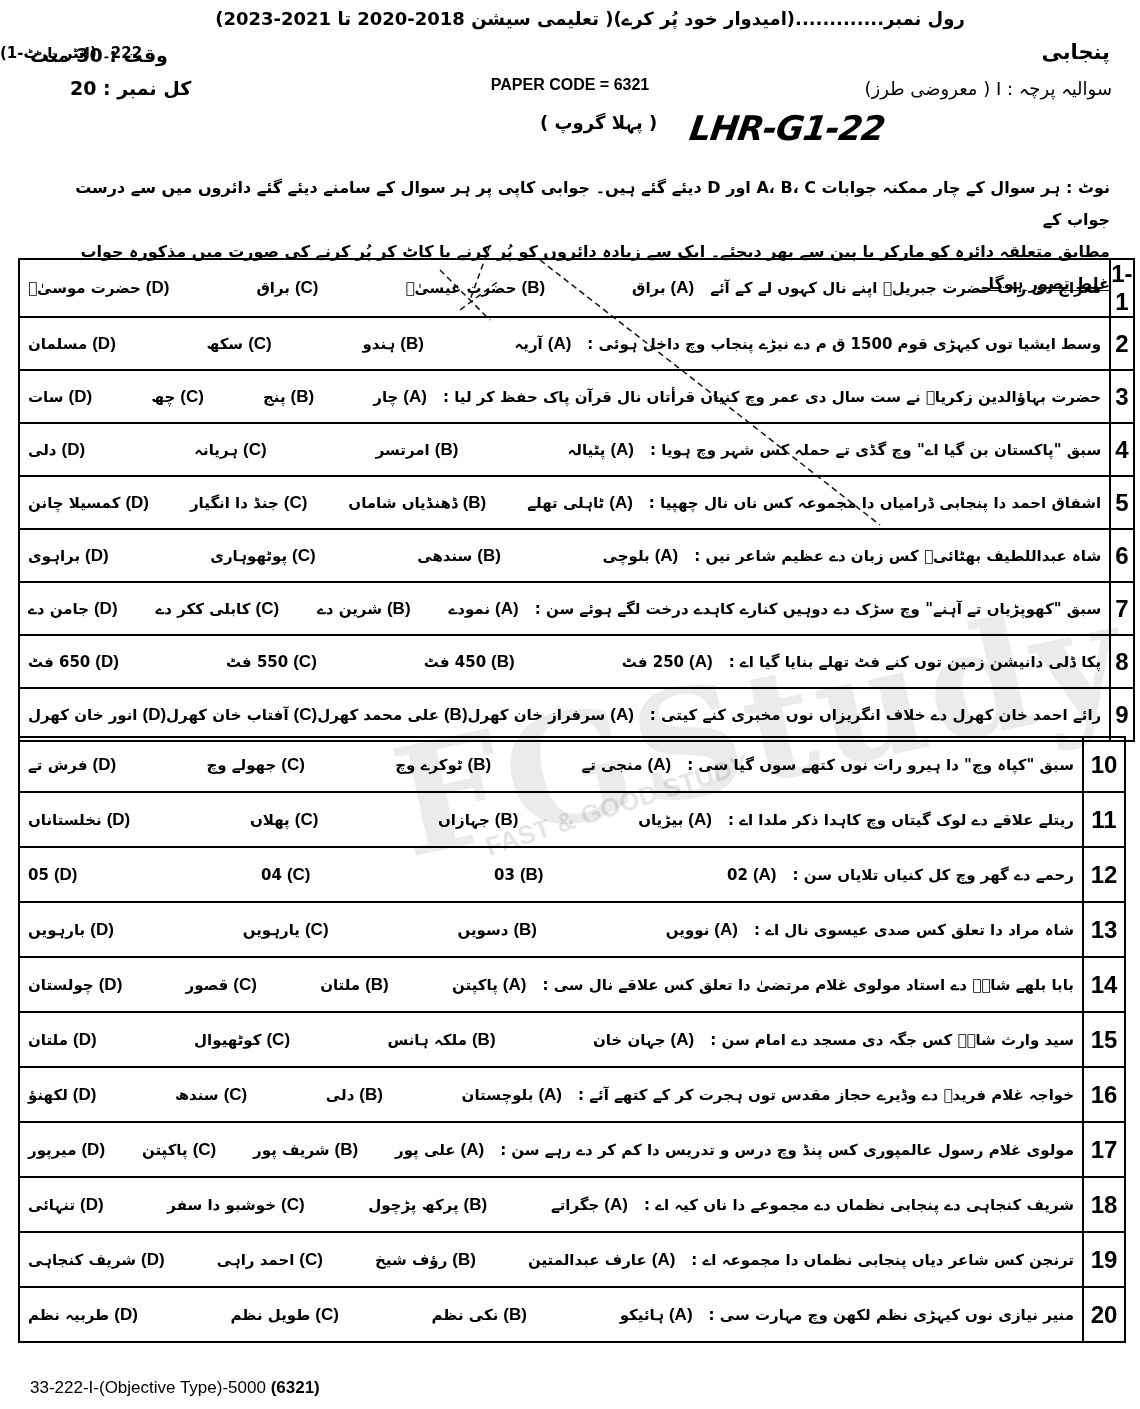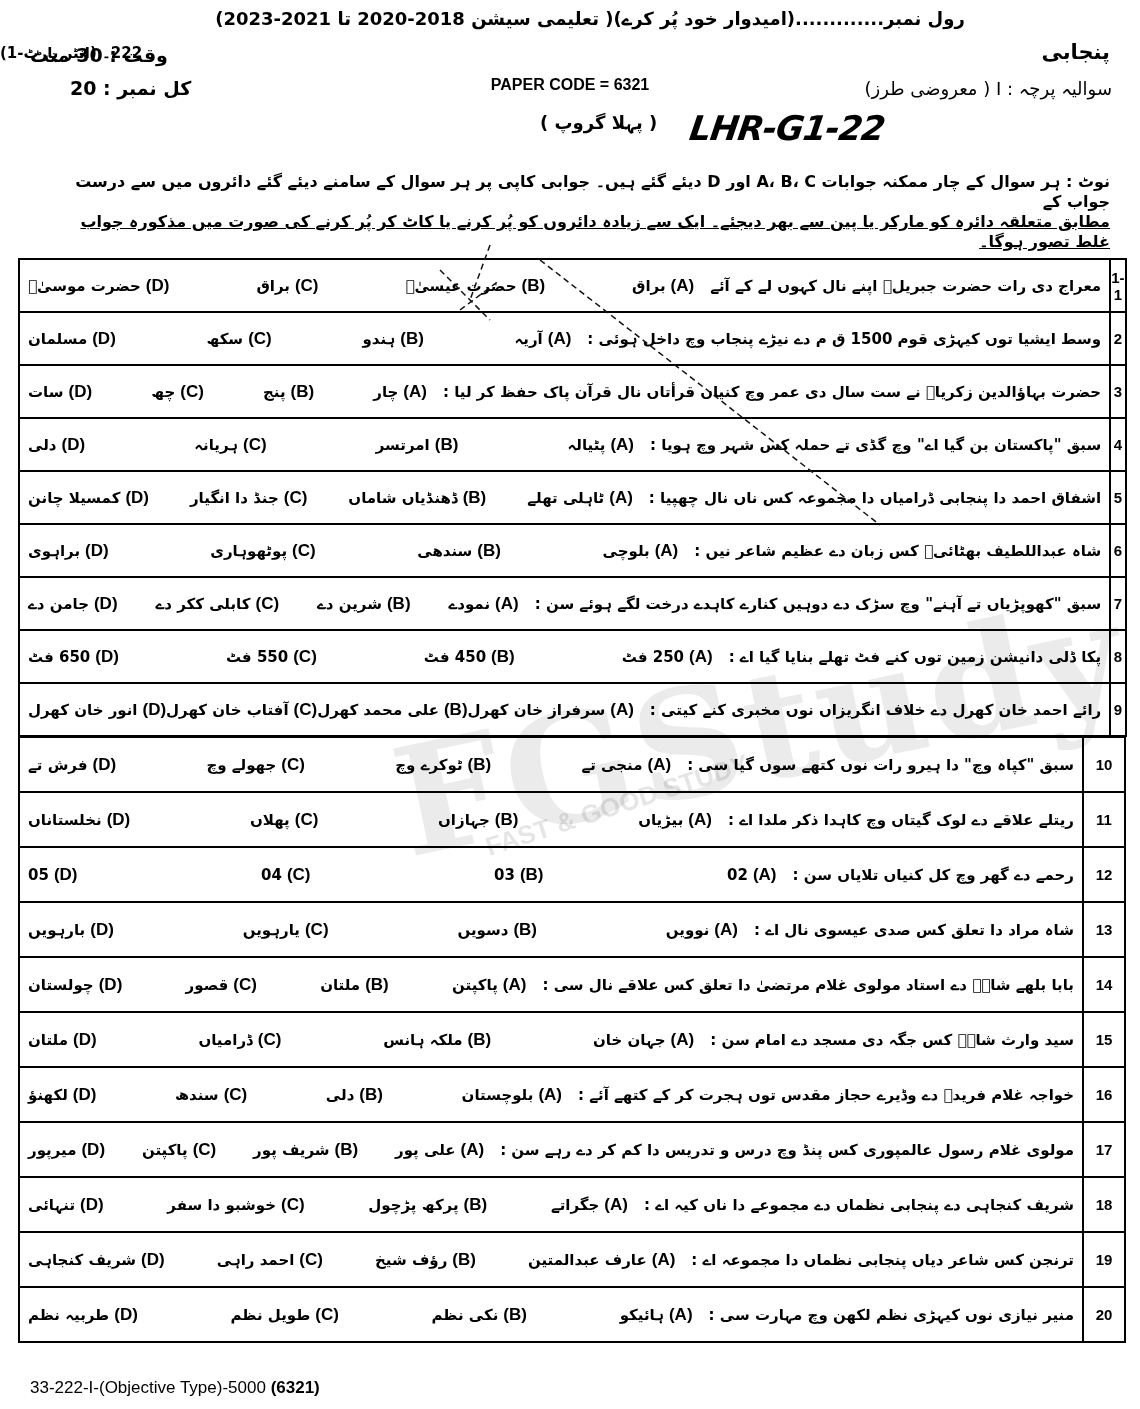--- a/index.html
+++ b/index.html
@@ -17,26 +17,26 @@
   .hdr-right-subj { top: 40px; right: 30px; font-size: 21px; font-weight: bold; }
   .hdr-left-marks { top: 77px; left: 70px; font-size: 19px; font-weight: bold; }
   .hdr-center-code { top: 76px; left: 0; width: 1140px; text-align: center; font-family: "Liberation Sans", sans-serif; font-weight: bold; font-size: 16px; }
   .hdr-right-paper { top: 78px; right: 28px; font-size: 18px; font-weight: normal; }
   .hdr-group { top: 112px; left: 540px; font-size: 18px; font-weight: bold; }
   .handwrite {
     top: 108px; left: 690px; font-family: "DejaVu Sans", sans-serif; font-weight: 900;
     font-size: 34px; font-style: italic; letter-spacing: -1px; transform: skewX(-8deg);
   }
 
-  .note { top: 172px; right: 30px; width: 1040px; font-size: 16px; line-height: 20px; font-weight: bold; text-align: right; }
+  .note { top: 172px; right: 30px; width: 1040px; font-size: 16px; line-height: 32px; font-weight: bold; text-align: right; }
 
   
   .tbl { position: absolute; left: 18px; width: 1108px; border-collapse: collapse; }
   .tbl td { border: 2px solid #000; padding: 0; height: 44px; }
-  .tbl td.num { width: 40px; text-align: center; font-family: "Liberation Sans", sans-serif; font-weight: bold; font-size: 15px; }
+  .tbl td.num { width: 40px; text-align: center; font-family: "Liberation Sans", sans-serif; font-weight: bold; font-size: 24px; }
   .tbl td.body { position: relative; }
   .row-inner { display: flex; direction: rtl; align-items: center; justify-content: space-between; padding: 0 8px; height: 100%; font-weight: bold; font-size: 15px; white-space: nowrap; }
   .stem { flex: 0 0 auto; }
   .opts { display: flex; direction: rtl; gap: 0; flex: 1 1 auto; justify-content: space-between; margin-right: 16px; }
   .opt { display: inline-flex; direction: rtl; gap: 5px; align-items: center; }
   .opt .lbl { direction: ltr; font-family: "Liberation Sans", sans-serif; font-size: 17px; font-weight: bold; }
 
   .footer { top: 1378px; left: 30px; font-family: "Liberation Sans", sans-serif; font-size: 17px; }
   .footer b { font-weight: bold; }
 
@@ -456,21 +456,21 @@
               <span class="opt">
                 <span class="lbl">(A)</span>
                 <span>جہان خان</span>
               </span>
               <span class="opt">
                 <span class="lbl">(B)</span>
                 <span>ملکہ ہانس</span>
               </span>
               <span class="opt">
                 <span class="lbl">(C)</span>
-                <span>ڈرامیاں</span>
+                <span>کوٹھیوال</span>
               </span>
               <span class="opt">
                 <span class="lbl">(D)</span>
                 <span>ملتان</span>
               </span>
             </div>
           </div>
         </td>
         <td class="num" style="height: 53px; margin-left: 8px;">15</td>
       </tr>

